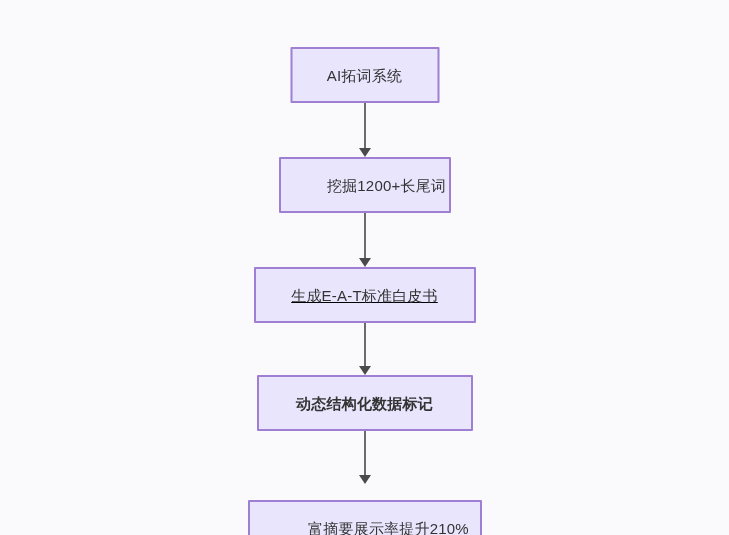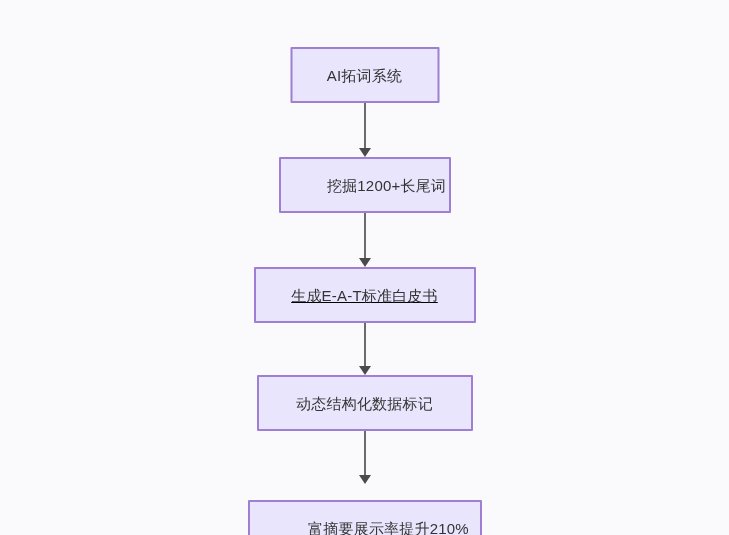--- a/index.html
+++ b/index.html
@@ -62,21 +62,21 @@
     height: 0;
     border-left: 6px solid transparent;
     border-right: 6px solid transparent;
     border-top: 9px solid #4a4a4a;
   }
 
   
   #node-0 { top: 14px;  width: 149px; }
   #node-1 { top: 124px; width: 172px; padding-left: 44px; }
   #node-2 { top: 234px; width: 222px; text-decoration: underline; }
-  #node-3 { top: 342px; width: 216px; }
+  #node-3 { top: 342px; width: 216px; font-weight: bold; }
   #node-4 { top: 467px; width: 234px; padding-left: 48px; }
 
   
   #edge-0 { top: 70px;  height: 54px; }
   #edge-0 .edge-line { height: 45px; }
   #edge-1 { top: 180px; height: 54px; }
   #edge-1 .edge-line { height: 45px; }
   #edge-2 { top: 290px; height: 52px; }
   #edge-2 .edge-line { height: 43px; }
   #edge-3 { top: 398px; height: 53px; }

